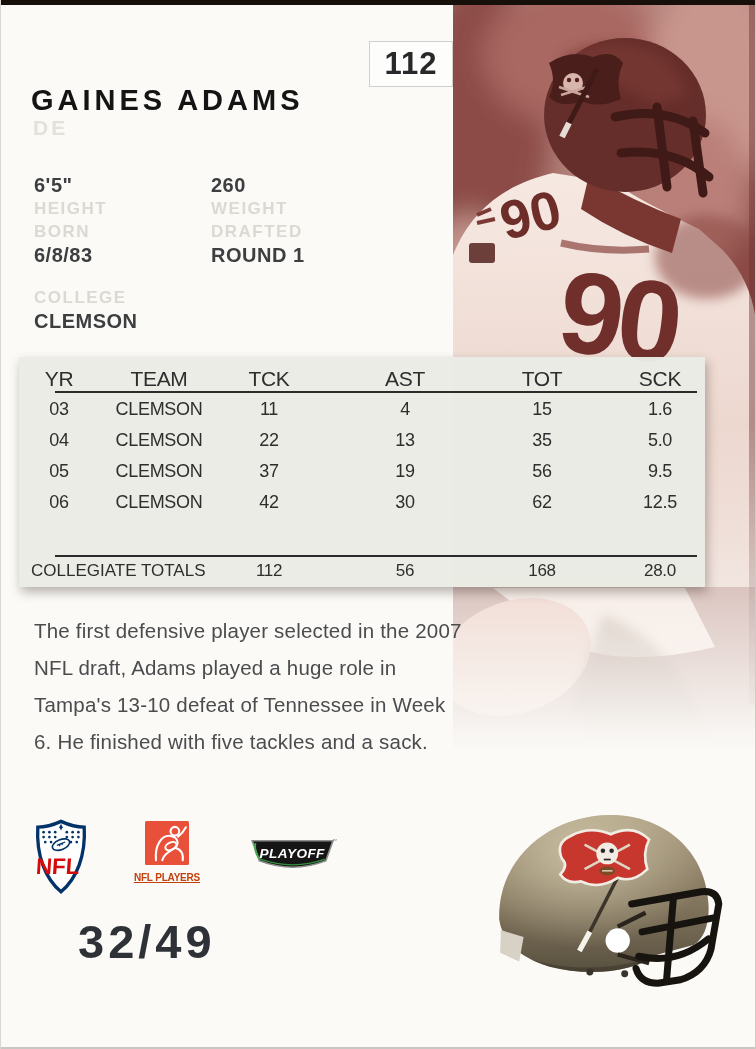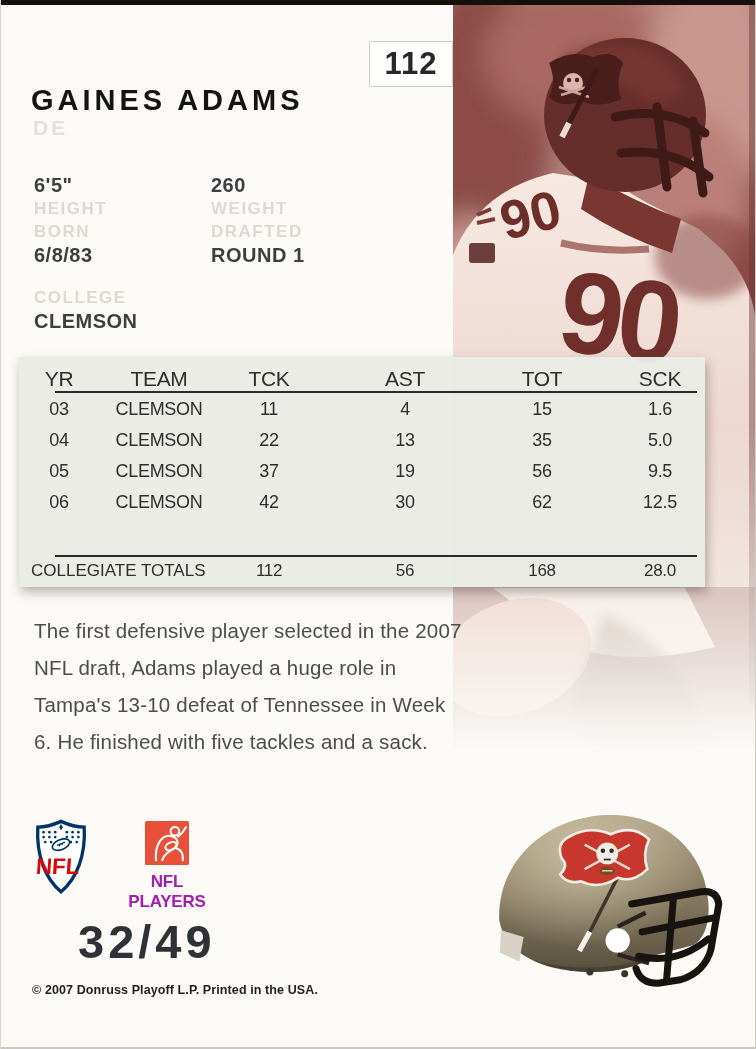--- a/index.html
+++ b/index.html
@@ -56,21 +56,21 @@
 
   .blurb{
     position:absolute;left:33px;top:612px;width:428px;margin:0;
     font-size:20.5px;line-height:37px;color:#4b4c4e;letter-spacing:0.2px;
   }
 
   
   .nfl-shield{position:absolute;left:31px;top:816px;width:58px;height:82px;}
   .players-square{position:absolute;left:144px;top:821px;width:44px;height:44px;}
   .players-word{position:absolute;left:116px;top:872px;width:100px;text-align:center;
-    font-size:17px;font-weight:bold;color:#a21caf;letter-spacing:-0.2px;}
+    font-size:10px;font-weight:bold;color:#c2410c;letter-spacing:-0.2px;text-decoration:underline;}
   .playoff-logo{position:absolute;left:246px;top:836px;width:92px;height:40px;}
 
   .serial{position:absolute;left:77px;top:914px;font-size:47px;font-weight:bold;
     color:#2e3237;letter-spacing:4px;}
   .copyright{position:absolute;left:31px;top:983px;font-size:12.5px;font-weight:bold;
     color:#1f1f22;letter-spacing:0.1px;}
 
   .helmet{position:absolute;left:486px;top:786px;width:244px;height:222px;}
   .helmet svg,.nfl-shield svg,.players-square svg,.playoff-logo svg{display:block;width:100%;height:100%;}
 </style>
@@ -260,24 +260,32 @@
         <circle cx="38" cy="13" r="5.5"></circle>
         <path d="M14 50 C12 30 22 17 33 19 C42 21 44 29 38 34 C32 39 24 41 22 50"></path>
         <ellipse cx="33" cy="32" rx="7.5" ry="4.6" transform="rotate(-24 33 32)"></ellipse>
         <path d="M38 34 C46 36 49 42 48 50"></path>
         <path d="M42 20 C47 16 50 12 52 8"></path>
       </g>
     </svg>
   </div>
   <div class="players-word">NFL PLAYERS</div>
 
+  <div class="playoff-logo">
+    <svg viewBox="0 0 112 50">
+      <path d="M5 6 L106 6 L97 31 Q56 47 14 31 Z" fill="#151515" stroke="#8f8f8f" stroke-width="2"></path>
+      <path d="M9 9 Q7 20 15 29" stroke="#3fae49" stroke-width="2.4" fill="none"></path>
+      <path d="M15 29 Q56 43 96 29" stroke="#3fae49" stroke-width="1.6" fill="none" opacity="0.8"></path>
+      <text x="55" y="27" text-anchor="middle" font-family="Liberation Sans, sans-serif" font-size="17" font-weight="bold" font-style="italic" fill="#ffffff" letter-spacing="0.5">PLAYOFF</text>
+      <text x="108" y="7" text-anchor="middle" font-size="6" fill="#777777">™</text>
+    </svg>
+  </div>
 
   <div class="serial">32/49</div>
 
-  <div class="copyright">© 2007 Donruss Playoff L.P. Printed in the USA.</div>
 
   <div class="helmet">
     <svg viewBox="0 0 280 220">
       <defs>
         <linearGradient id="pewter" x1="0" y1="0" x2="0" y2="1">
           <stop offset="0" stop-color="#a89a7d"></stop>
           <stop offset="0.55" stop-color="#83765e"></stop>
           <stop offset="1" stop-color="#58503f"></stop>
         </linearGradient>
         <radialGradient id="shine" cx="0.4" cy="0.25" r="0.6">

